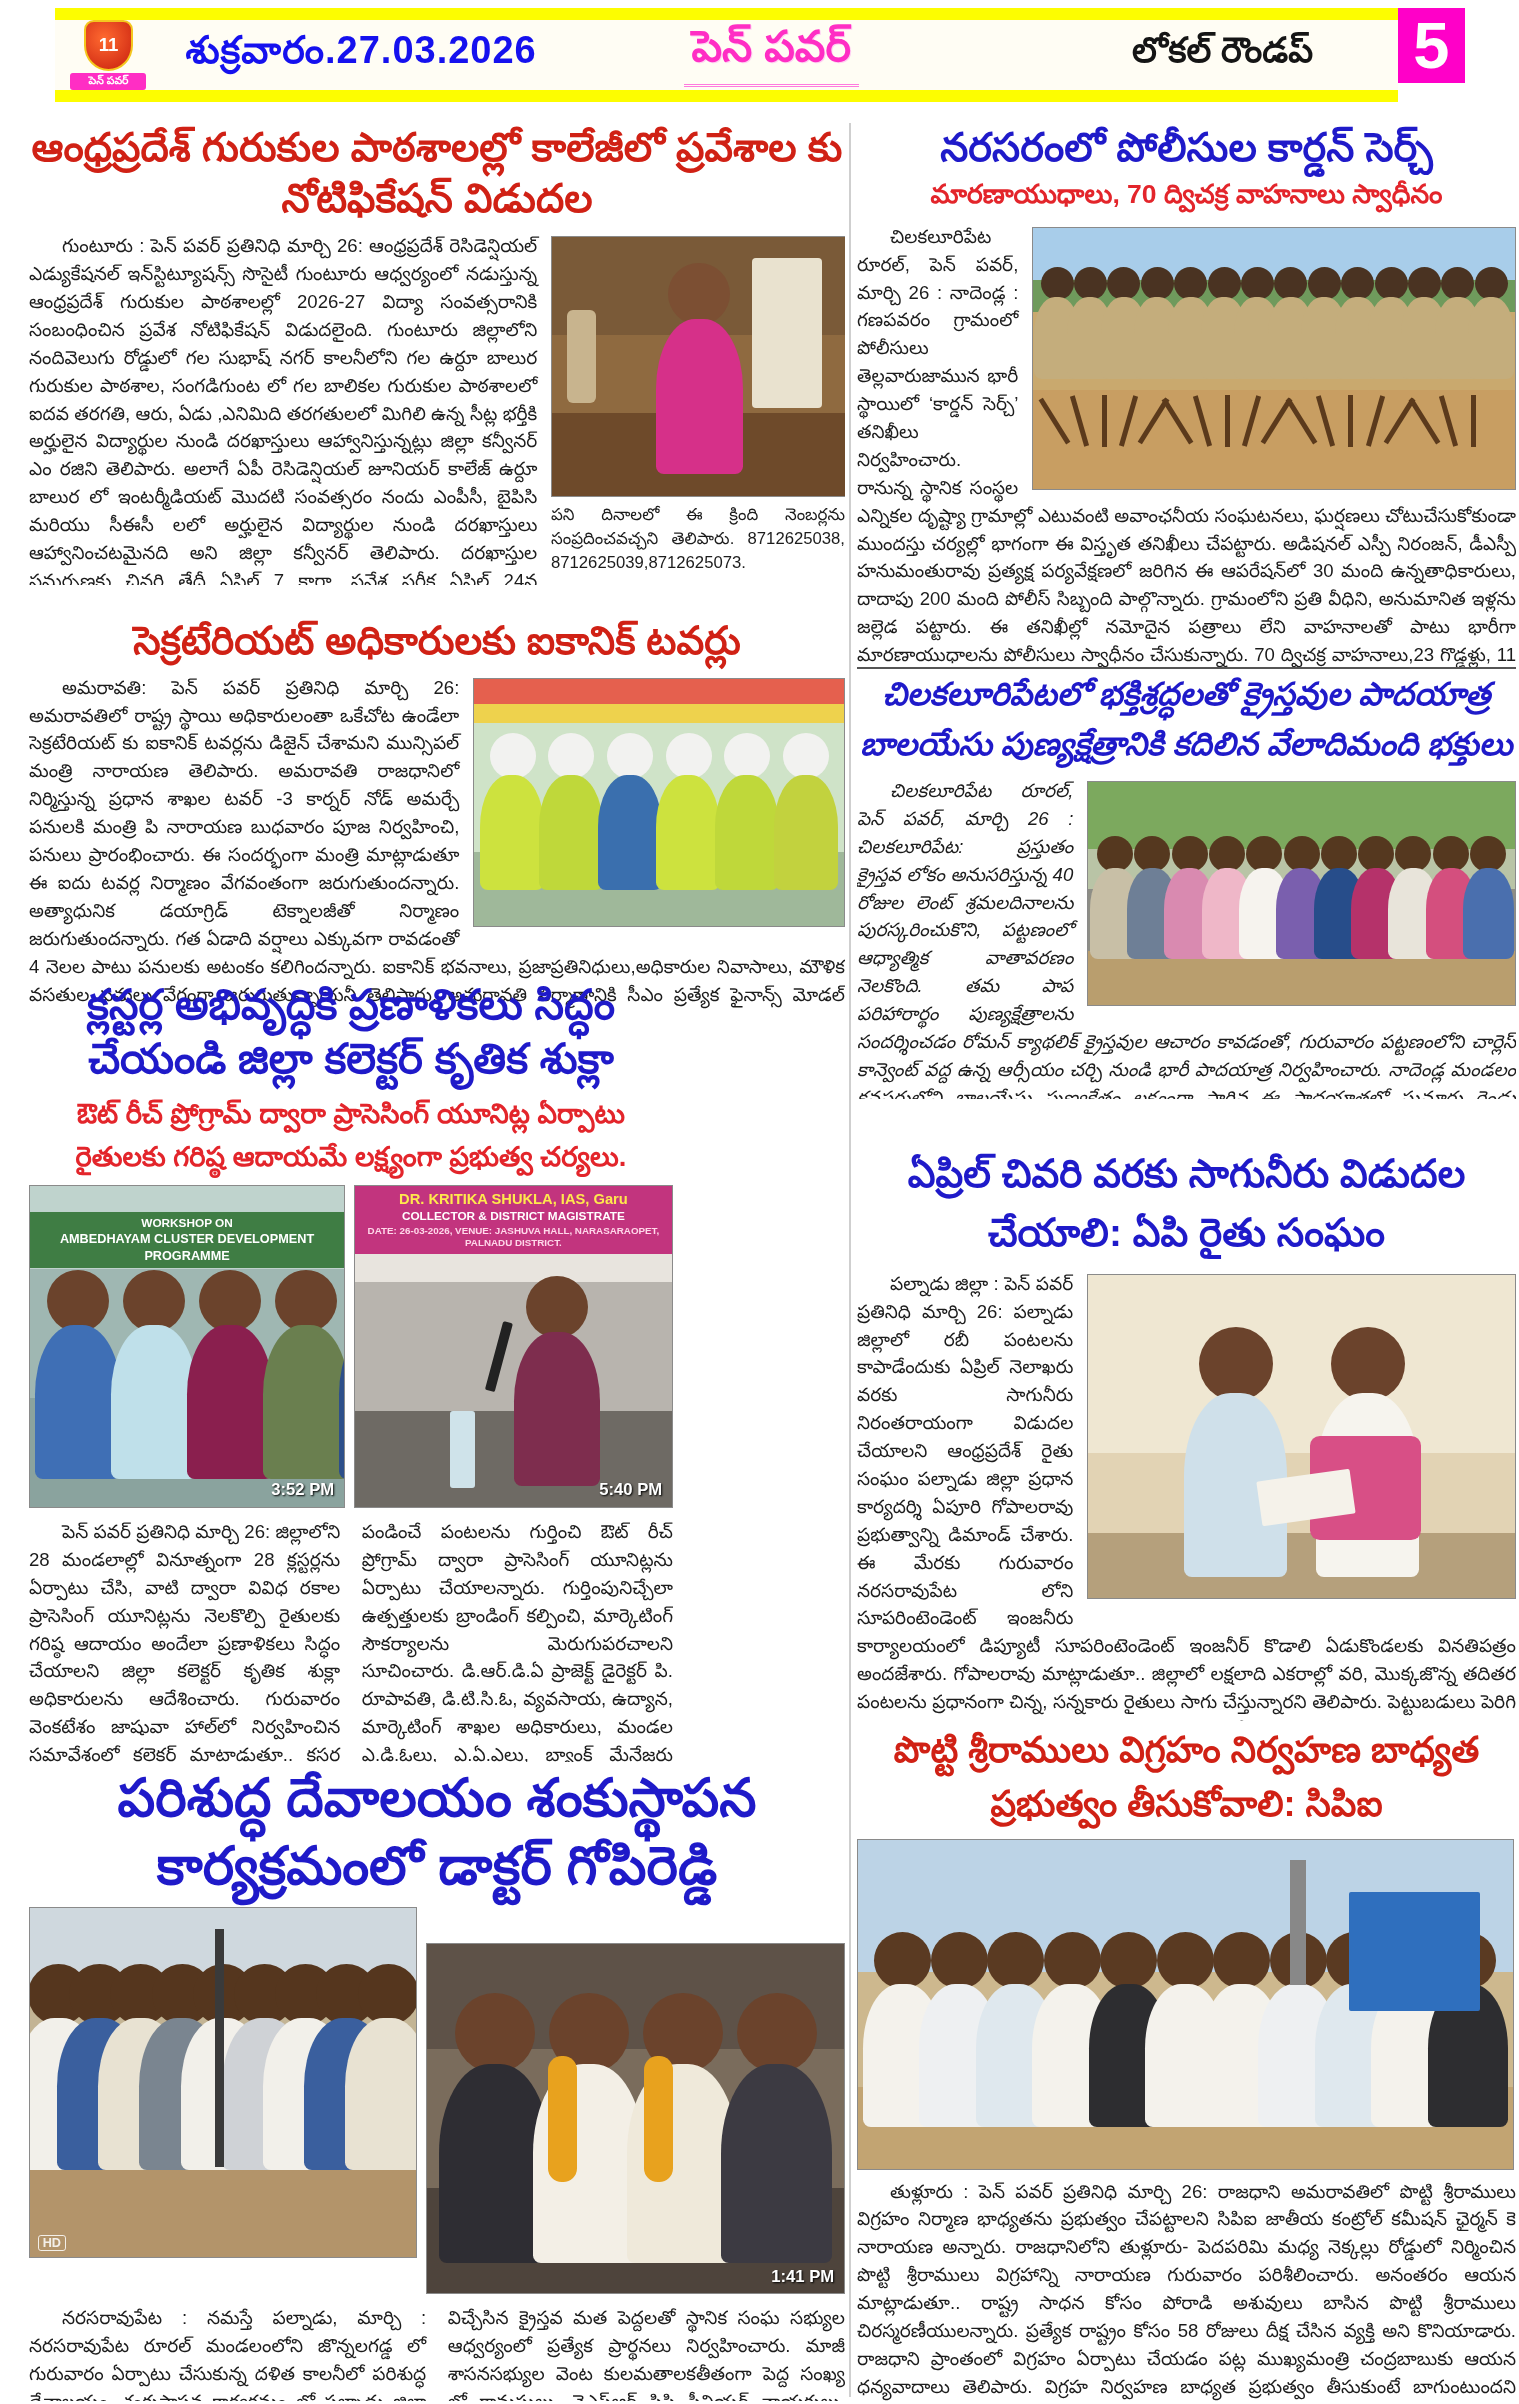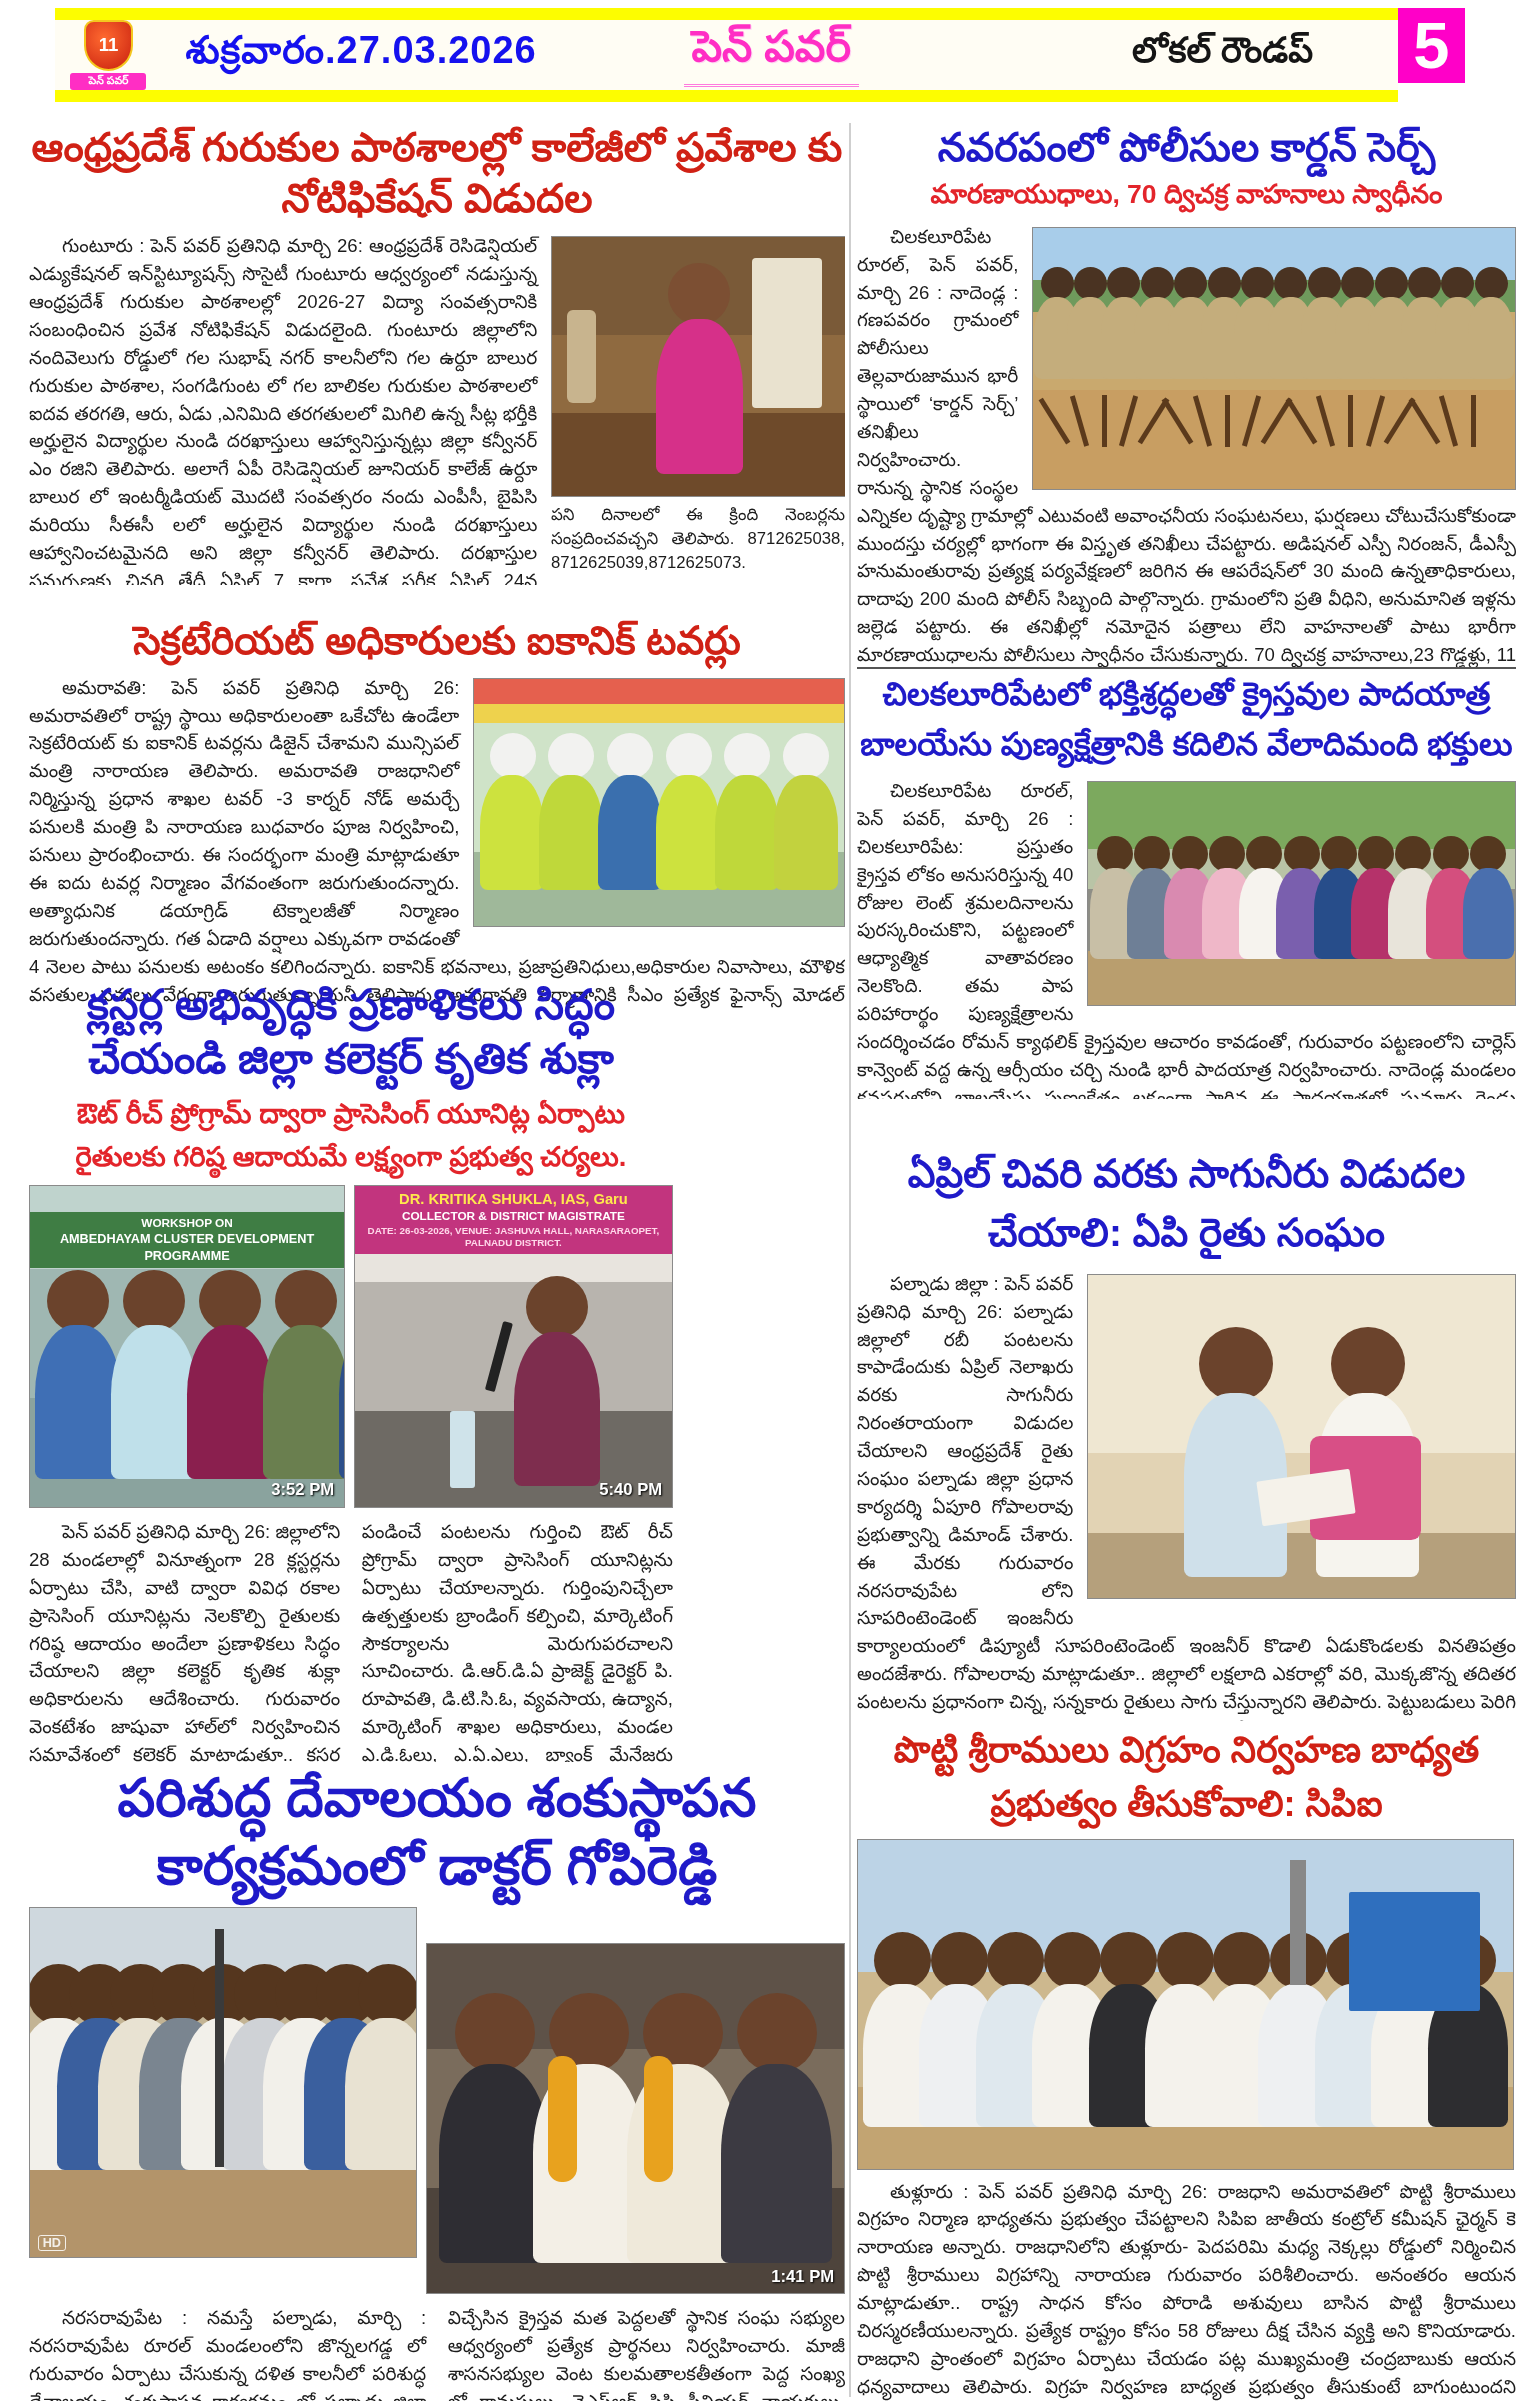--- a/index.html
+++ b/index.html
@@ -49,21 +49,21 @@
   .photo-sapling{width:402px;height:321px;}
   .photo-kritika{width:406px;height:321px;}
   #art-temple{left:29px;top:1764px;width:816px;height:637px;}
   #art-temple .hl{font-size:53px;}
   .photo-groundbreaking{width:388px;height:349px;}
   .photo-garlanded{width:420px;height:349px;}
   #art-police{left:857px;top:122px;width:659px;height:545px;border-bottom:2px solid #555;}
   #art-police .hl{font-size:40px;margin-bottom:2px;}
   #art-police .subhead{font-size:26.5px;}
   .photo-police{width:482px;height:261px;}
-  #art-padayatra{left:857px;top:670px;width:659px;height:429px;}
+  #art-padayatra{left:857px;top:670px;width:659px;height:429px;font-style:italic;}
   #art-padayatra .hl{font-size:32px;line-height:1.55;}
   .photo-padayatra{width:427px;height:223px;}
   #art-irrigation{left:857px;top:1102px;width:659px;height:619px;}
   #art-irrigation .hl{font-size:39px;line-height:1.5;margin-top:43px;}
   .photo-farmers{width:427px;height:323px;}
   #art-statue{left:857px;top:1723px;width:659px;height:678px;}
   #art-statue .hl{font-size:36px;line-height:1.5;}
   .photo-statue{width:655px;height:329px;margin:2px 0 7.8px 0;}
   
   .ph-head{position:absolute;border-radius:50%;}
@@ -213,21 +213,21 @@
           <div class="ph-body" style="left: 294px; top: 120px; width: 111px; height: 199px; background: rgb(60, 58, 66);"></div>
           <div class="ph-prop" style="left: 29%; top: 32%; width: 7%; height: 36%; background: rgb(232, 162, 30); border-radius: 13.7px; transform: rotate(0deg);"></div>
           <div class="ph-prop" style="left: 52%; top: 32%; width: 7%; height: 36%; background: rgb(232, 162, 30); border-radius: 13.7px; transform: rotate(0deg);"></div>
           <div class="ph-stamp">1:41 PM</div>
         </div>
     </div>
     <p class="txt cols2">నరసరావుపేట : నమస్తే పల్నాడు, మార్చి : నరసరావుపేట రూరల్ మండలంలోని జొన్నలగడ్డ లో గురువారం ఏర్పాటు చేసుకున్న దళిత కాలనీలో పరిశుద్ధ దేవాలయం, శంకుస్థాపన కార్యక్రమం లో పల్నాడు జిల్లా వైయస్సార్ సిపి వర్కింగ్ ప్రెసిడెంట్, నరసరావుపేట మాజీ శాసనసభ్యులు డాక్టర్ గోపిరెడ్డి శ్రీనివాస్ రెడ్డి ముఖ్యఅతిథిగా పాల్గొని శంకుస్థాపన కార్యక్రమాన్ని నిర్వహించారు.. ముందుగా పరిశుద్ధ దేవాలయానికి విచ్చేసిన క్రైస్తవ మత పెద్దలతో స్థానిక సంఘ సభ్యుల ఆధ్వర్యంలో ప్రత్యేక ప్రార్థనలు నిర్వహించారు. మాజీ శాసనసభ్యుల వెంట కులమతాలకతీతంగా పెద్ద సంఖ్య లో గ్రామస్తులు, వైఎస్ఆర్ సిపి సీనియర్ నాయకులు, మాజీ సర్పంచ్ అప్పిరెడ్డి, మూరె రవీంద్రారెడ్డి, యజ్ఞ రెడ్డి, గ్రామ సర్పంచ్ కుందా చిన్నా ,అన్నవరపు కిషోర్,వంటి, మరియు వైఎస్ఆర్సిపి నాయకులు కార్యకర్తలు క్రైస్తవ మహిళలు తదితరులు పాల్గొన్నారు...</p>
   </article>
 
   <article class="art" id="art-police">
-    <h1 class="hl blue">నవరపంలో పోలీసుల కార్డన్ సెర్చ్</h1>
+    <h1 class="hl blue">నరసరంలో పోలీసుల కార్డన్ సెర్చ్</h1>
     <div class="subhead">మారణాయుధాలు, 70 ద్విచక్ర వాహనాలు స్వాధీనం</div>
     <div>
       <figure class="ph-right">
         <div class="photo photo-police" style="background: linear-gradient(rgb(168, 205, 234) 0%, rgb(168, 205, 234) 20%, rgb(111, 154, 92) 20%, rgb(111, 154, 92) 32%, rgb(201, 169, 110) 32%, rgb(201, 169, 110) 62%, rgb(200, 158, 98) 62%, rgb(200, 158, 98) 100%);">
             <div class="ph-head" style="left: 7.5px; top: 39px; width: 33px; height: 33px; background: rgb(74, 51, 34);"></div>
             <div class="ph-body" style="left: 0.9px; top: 69px; width: 46px; height: 82px; background: rgb(196, 173, 124);"></div>
             <div class="ph-head" style="left: 41px; top: 39px; width: 33px; height: 33px; background: rgb(74, 51, 34);"></div>
             <div class="ph-body" style="left: 34px; top: 69px; width: 46px; height: 82px; background: rgb(196, 173, 124);"></div>
             <div class="ph-head" style="left: 74px; top: 39px; width: 33px; height: 33px; background: rgb(74, 51, 34);"></div>
             <div class="ph-body" style="left: 68px; top: 69px; width: 46px; height: 82px; background: rgb(196, 173, 124);"></div>

